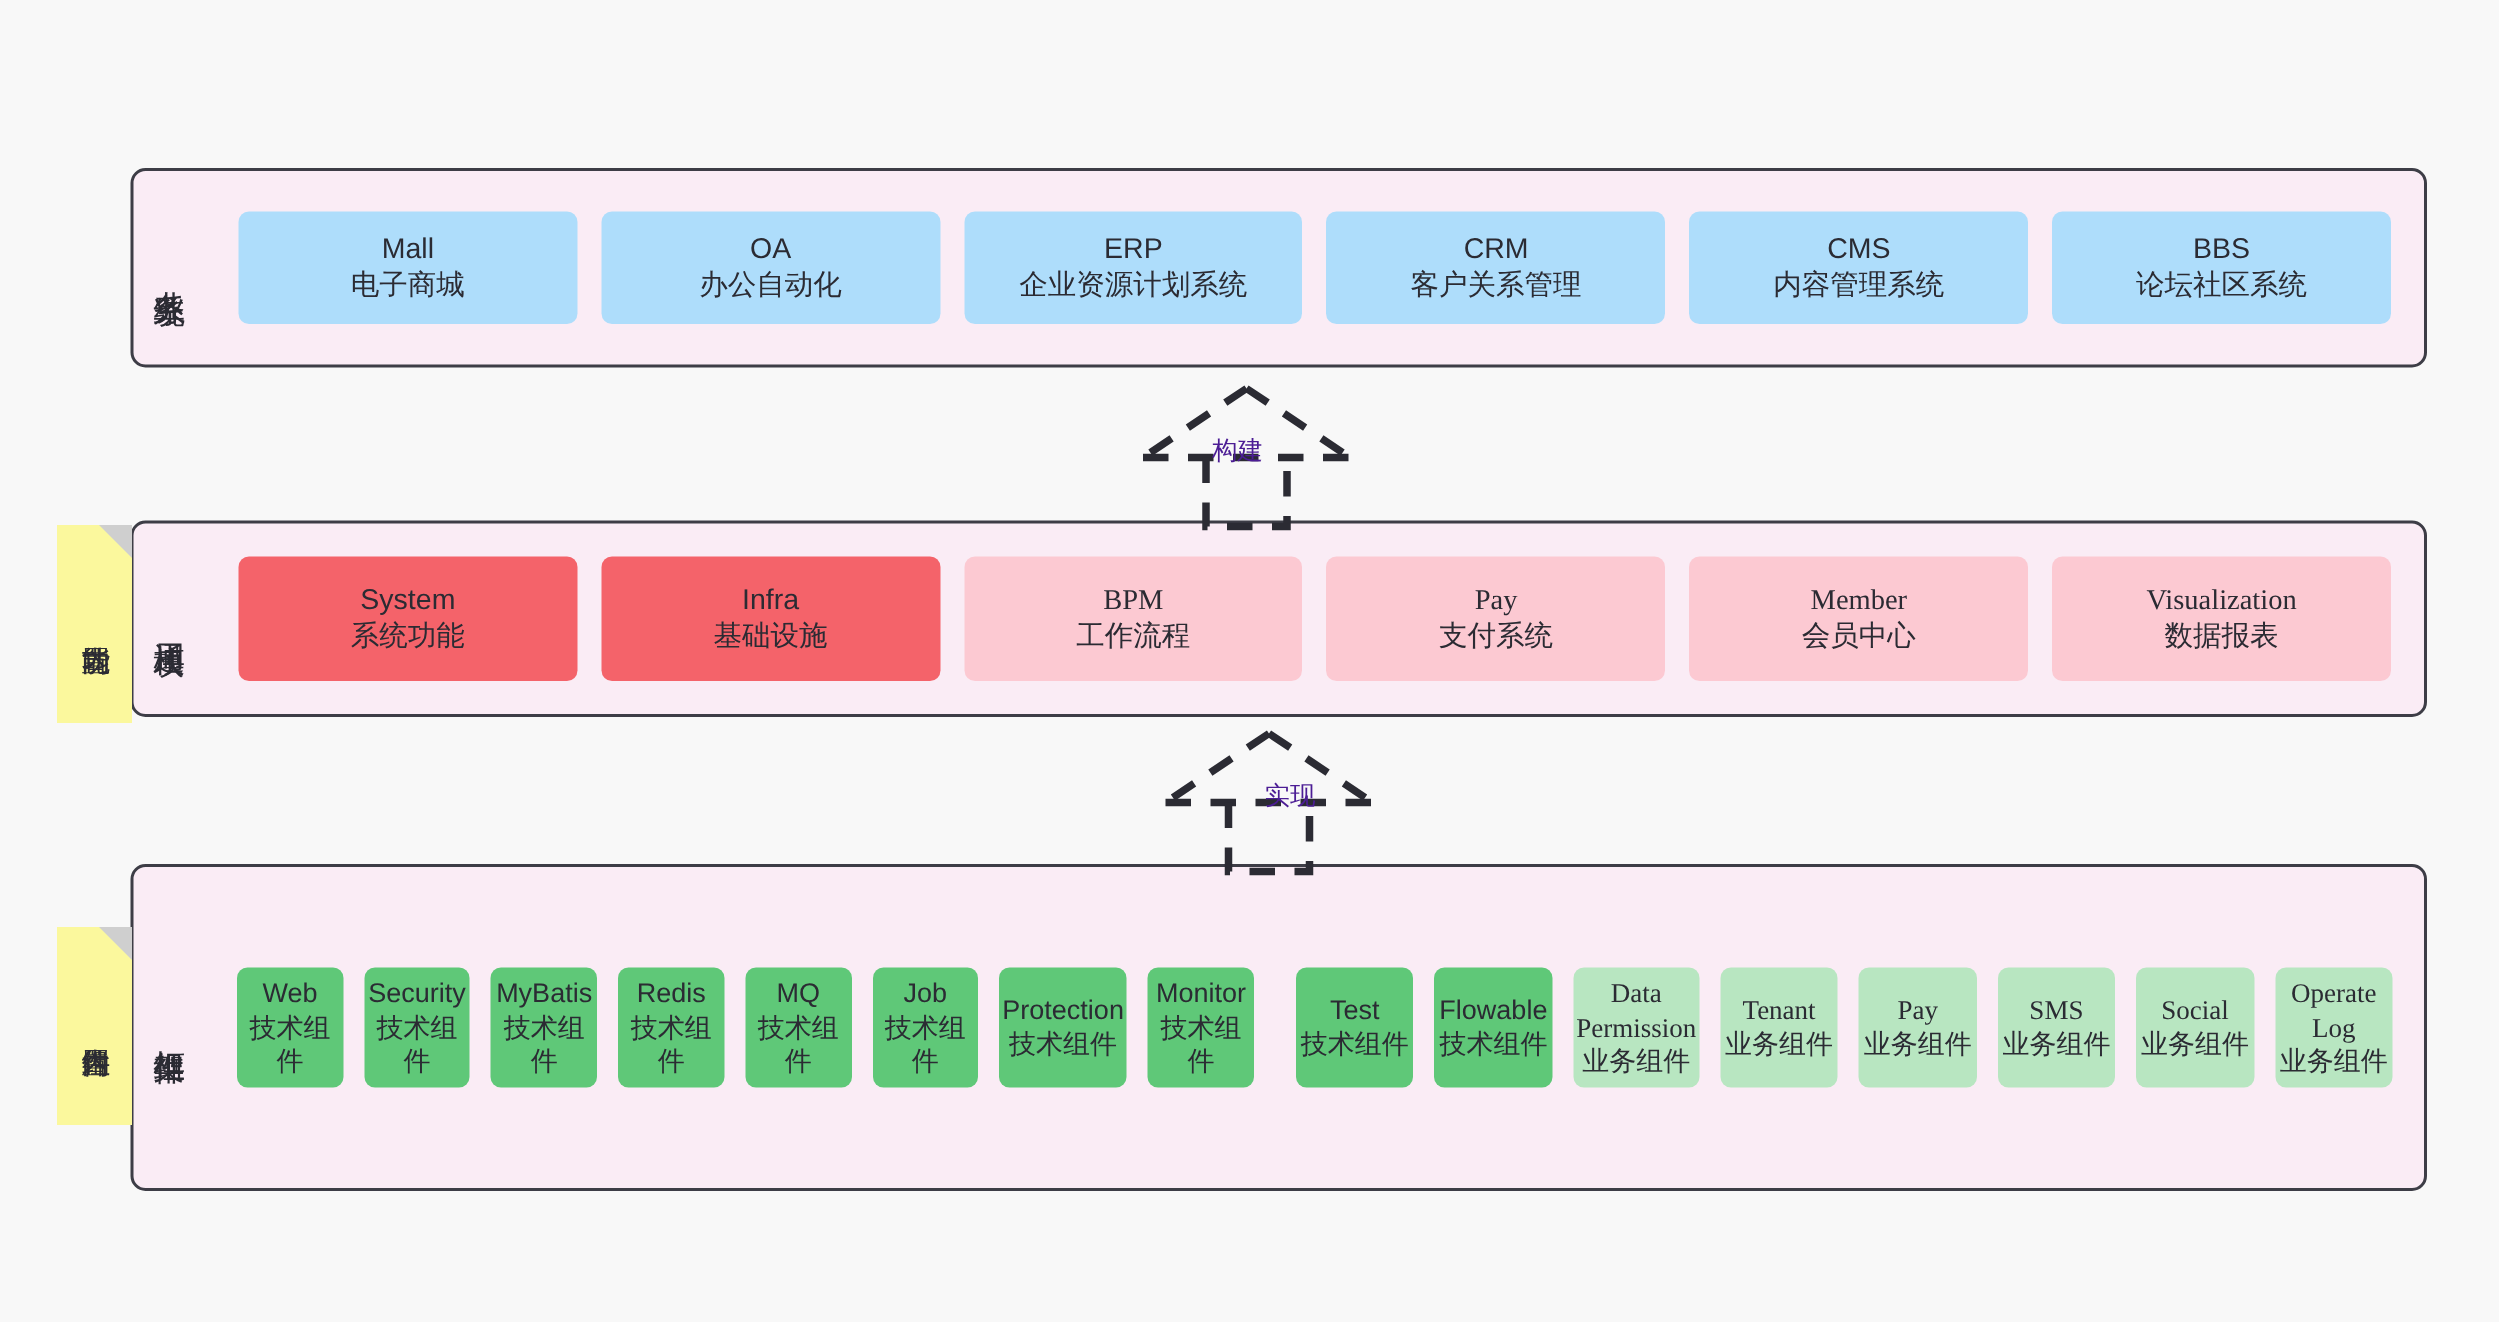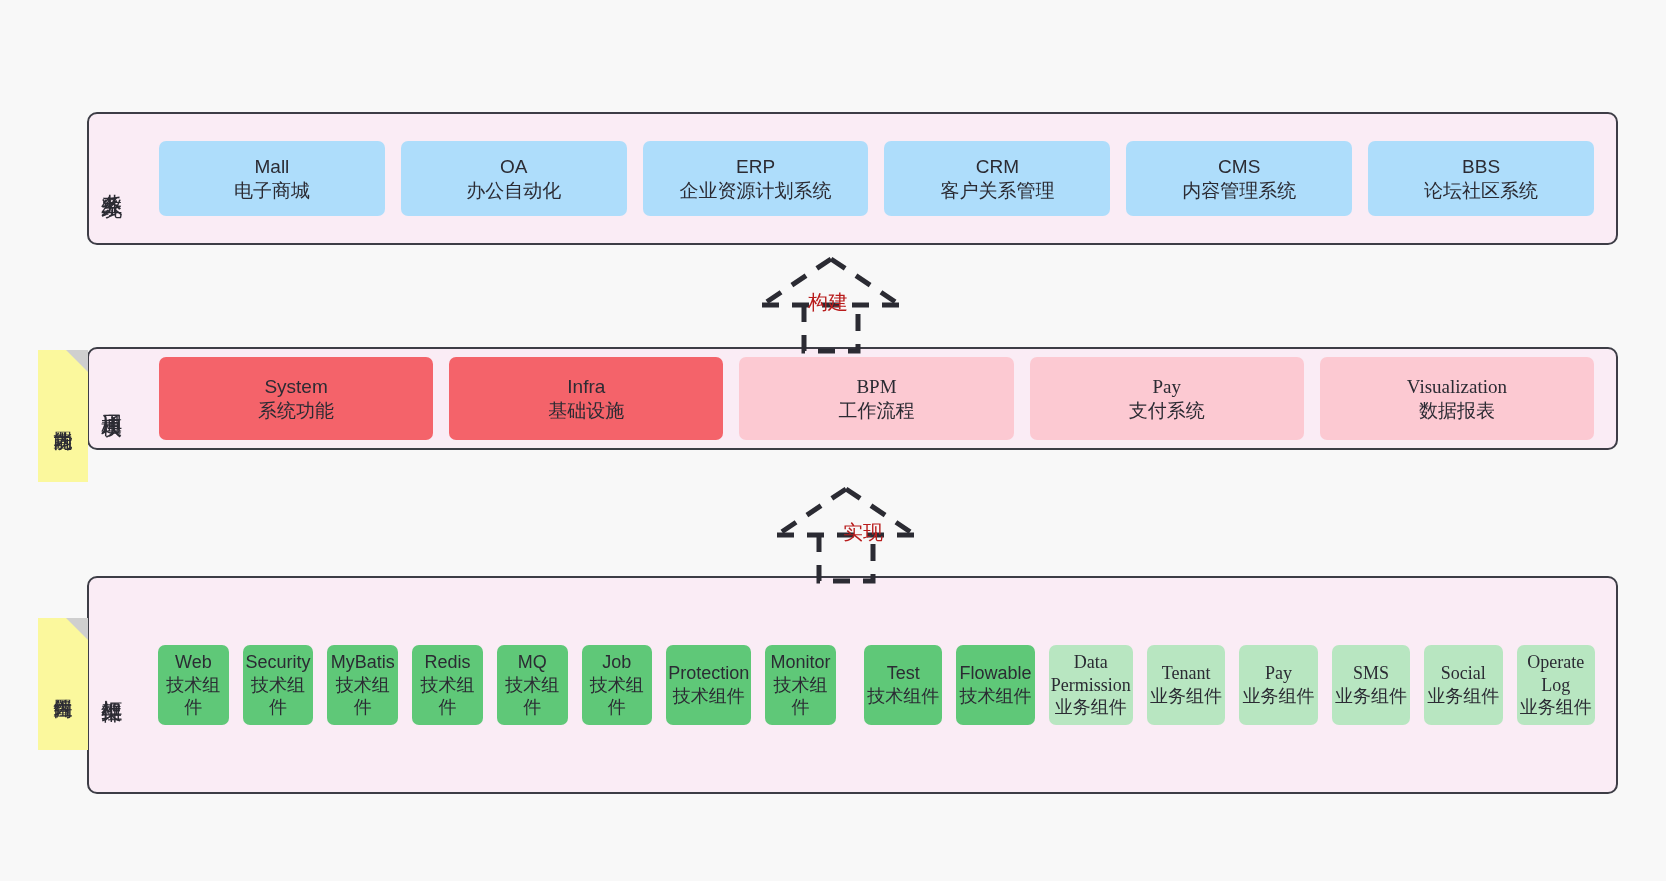--- a/index.html
+++ b/index.html
@@ -63,21 +63,21 @@
   }
   .card .l1 { display:block; }
   .card .l2 { display:block; }
 
   
   #layer-business { left:87px; top:112px; width:1531px; height:133px; }
   #layer-business .cards { padding:0 14px 0 4px; }
   #layer-business .card { height:75px; background:#aeddfb; }
 
   
-  #layer-common { left:87px; top:347px; width:1531px; height:103px; }
+  #layer-common { left:87px; top:347px; width:1531px; height:131px; }
   #layer-common .cards { padding:0 14px 0 4px; }
   #layer-common .card { height:83px; }
   .c-red { background:#f4636a; }
   .c-pink { background:#fcc9d2;font-family:Liberation Serif, serif; }
 
   
   #layer-framework { left:87px; top:576px; width:1531px; height:218px; }
   #layer-framework .cards { padding:0 14px 0 4px; }
   #layer-framework .card { height:80px; margin:0 7px; font-size:18px; }
   .c-green { background:#5fc878; }
@@ -107,22 +107,22 @@
     border-left:22px solid transparent;
   }
   #sticky-common    { left:38px; top:350px; height:132px; }
   #sticky-framework { left:38px; top:618px; height:132px; }
 
   
   .uml-arrow { position:absolute; z-index:2; }
   .uml-arrow svg { display:block; overflow:visible; }
   .uml-label {
     position:absolute;
-    font-size:20px;
-    color:#b91c1c;
+    font-size:17px;
+    color:#4c1d95;
     white-space:nowrap;
     background:transparent;
   }
 
   #arrow-build  { left:756px; top:253px; }
   #arrow-impl   { left:771px; top:483px; }
 </style>
 </head>
 <body>
 
@@ -184,20 +184,24 @@
     </div>
     <div class="card c-pink">
       <span class="l1">BPM</span>
       <span class="l2">工作流程</span>
     </div>
     <div class="card c-pink">
       <span class="l1">Pay</span>
       <span class="l2">支付系统</span>
     </div>
     <div class="card c-pink">
+      <span class="l1">Member</span>
+      <span class="l2">会员中心</span>
+    </div>
+    <div class="card c-pink">
       <span class="l1">Visualization</span>
       <span class="l2">数据报表</span>
     </div>
   </div>
 </div>
 
 <div class="uml-arrow" id="arrow-impl">
   <svg width="150" height="100" viewBox="0 0 150 100">
     <path d="M75 6 L144 52" stroke="#2b2b33" stroke-width="5" fill="none" stroke-dasharray="17 13"></path>
     <path d="M75 6 L6 52" stroke="#2b2b33" stroke-width="5" fill="none" stroke-dasharray="17 13"></path>

